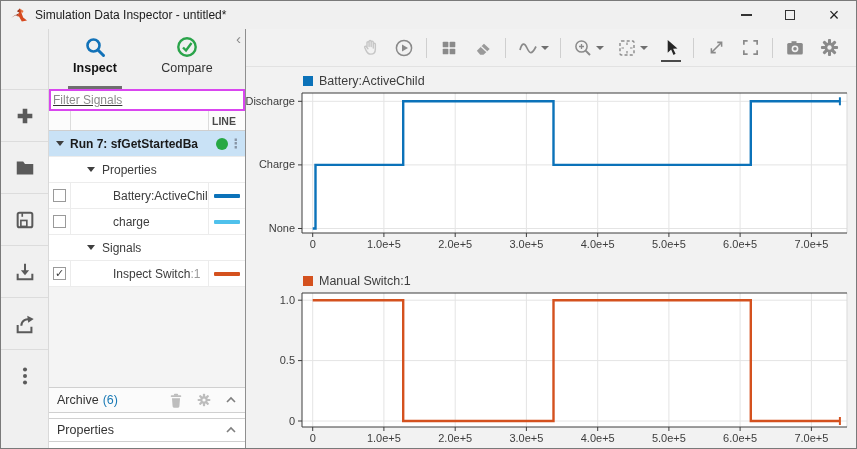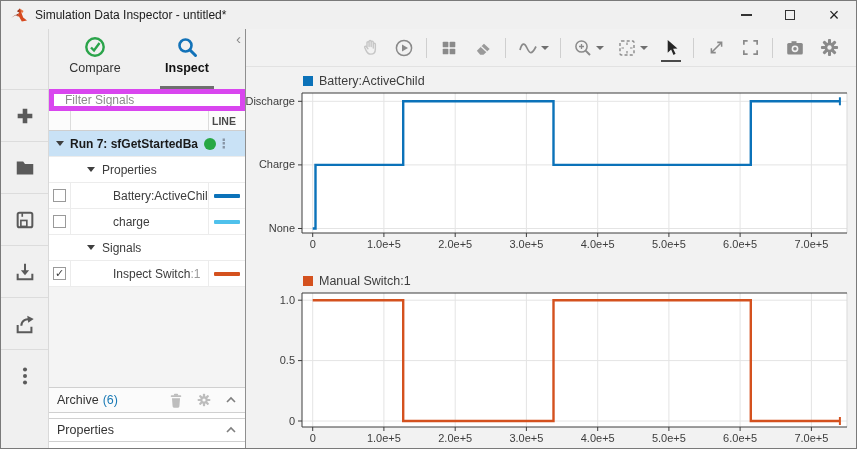--- a/index.html
+++ b/index.html
@@ -25,30 +25,30 @@
   
   .leftpanel { width:196px; background:#ffffff; display:flex; flex-direction:column; }
   .tabbar { height:60px; background:#f0f0f0; display:flex; position:relative; }
   .tab { width:92px; display:flex; flex-direction:column; align-items:center; padding-top:7px; position:relative; }
   .tab .tlabel { font-size:12.5px; color:#333; margin-top:3px; }
   .tab.active .tlabel { color:#111; font-weight:bold; }
   .tab.active .underline { position:absolute; bottom:0; width:54px; height:3px; background:#6e6e6e; }
   .collapse-left { position:absolute; top:4px; right:4px; font-size:15px; color:#8a8a8a; line-height:12px; }
 
   .filterbox { height:22px; }
-  .filterbox input { width:100%; height:100%; border:5px solid #d946ef; padding:0 11px; font-size:12px; color:#333; outline:none; font-family:inherit; }
+  .filterbox input { width:100%; height:100%; border:2px solid #d946ef; padding:0 2px; font-size:12px; color:#333; outline:none; font-family:inherit;text-decoration:underline; }
   .filterbox input::placeholder { color:#8c8c8c; }
 
   .thead { height:20px; display:flex; background:#fcfcfc; border-bottom:1px solid #cfcfcf; font-size:10.5px; font-weight:bold; color:#4a4a4a; }
   .thead .c0 { width:22px; border-right:1px solid #dcdcdc; }
   .thead .c1 { flex:1; display:flex; align-items:center; padding-left:3px;margin-top:28px; }
   .thead .c2 { width:37px; border-left:1px solid #dcdcdc; display:flex; align-items:center; padding-left:3px; }
 
   .row { height:26px; display:flex; align-items:center; border-bottom:1px solid #ececec; background:#fff; font-size:12px; color:#3c3c3c; }
-  .row.runrow { background:#c9e2f6; font-weight:bold; color:#1a1a1a; padding-right:13px; }
+  .row.runrow { background:#c9e2f6; font-weight:bold; color:#1a1a1a; padding-right:1px; }
   .caret { width:0; height:0; border-left:4px solid transparent; border-right:4px solid transparent; border-top:5px solid #3f3f3f; flex:0 0 auto; }
   .runrow .caret { margin:0 6px 0 7px; }
   .grouprow .caret { margin:0 7px 0 38px; }
   .runlabel { flex:1; overflow:hidden; white-space:nowrap; }
   .greendot { width:12px; height:12px; border-radius:50%; background:#27a844; flex:0 0 auto; }
   .dotsmenu { width:16px; text-align:center; color:#8795a5; font-size:13px; font-weight:bold; line-height:12px; }
   .cbcell { width:22px; height:100%; border-right:1px solid #ececec; display:flex; align-items:center; justify-content:center; flex:0 0 auto; }
   .cb { width:13px; height:13px; background:#fff; border:1px solid #9a9a9a; display:flex; align-items:center; justify-content:center; font-size:11px; color:#3a3a3a; }
   .cb.checked::after { content:"✓"; font-weight:bold; }
   .namecell { flex:1; overflow:hidden; white-space:nowrap; padding-left:42px; height:100%; display:flex; align-items:center; }
@@ -141,34 +141,34 @@
         <svg width="22" height="22" viewBox="0 0 24 24">
             <circle cx="12" cy="5" r="2.2" fill="#5a5a5a"></circle>
             <circle cx="12" cy="12" r="2.2" fill="#5a5a5a"></circle>
             <circle cx="12" cy="19" r="2.2" fill="#5a5a5a"></circle>
           </svg>
       </div>
     </div>
 
     <div class="leftpanel">
       <div class="tabbar">
+        <div class="tab active">
+          <svg width="22" height="22" viewBox="0 0 22 22">
+              <circle cx="9.5" cy="9.5" r="6" fill="none" stroke="#1272b8" stroke-width="2.6"></circle>
+              <line x1="14" y1="14" x2="19.5" y2="19.5" stroke="#1272b8" stroke-width="3" stroke-linecap="round"></line>
+            </svg>
+          <span class="tlabel">Inspect</span>
+          <div class="underline"></div>
+        </div>
         <div class="tab">
           <svg width="22" height="22" viewBox="0 0 22 22">
               <circle cx="11" cy="11" r="8.7" fill="none" stroke="#2aa44a" stroke-width="2.4"></circle>
               <polyline points="7,11.5 10,14.5 15.5,7" fill="none" stroke="#2aa44a" stroke-width="2.4"></polyline>
             </svg>
           <span class="tlabel">Compare</span>
-        </div>
-        <div class="tab active">
-          <svg width="22" height="22" viewBox="0 0 22 22">
-              <circle cx="9.5" cy="9.5" r="6" fill="none" stroke="#1272b8" stroke-width="2.6"></circle>
-              <line x1="14" y1="14" x2="19.5" y2="19.5" stroke="#1272b8" stroke-width="3" stroke-linecap="round"></line>
-            </svg>
-          <span class="tlabel">Inspect</span>
-          <div class="underline"></div>
         </div>
         <div class="collapse-left">‹</div>
       </div>
 
       <div class="filterbox">
         <input type="text" placeholder="Filter Signals" style="">
       </div>
 
       <div class="thead">
         <div class="c0"></div>

